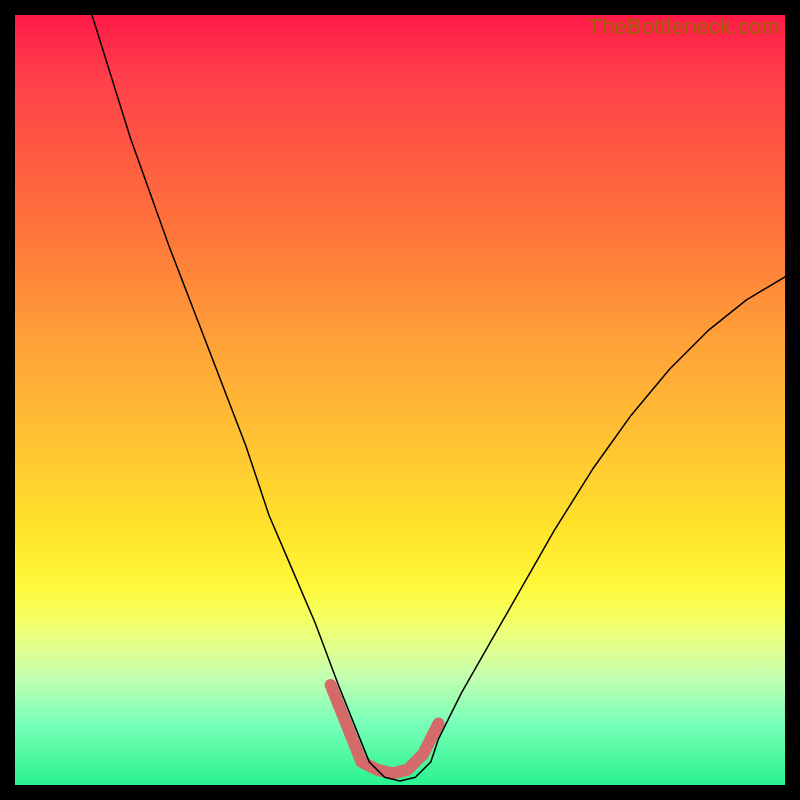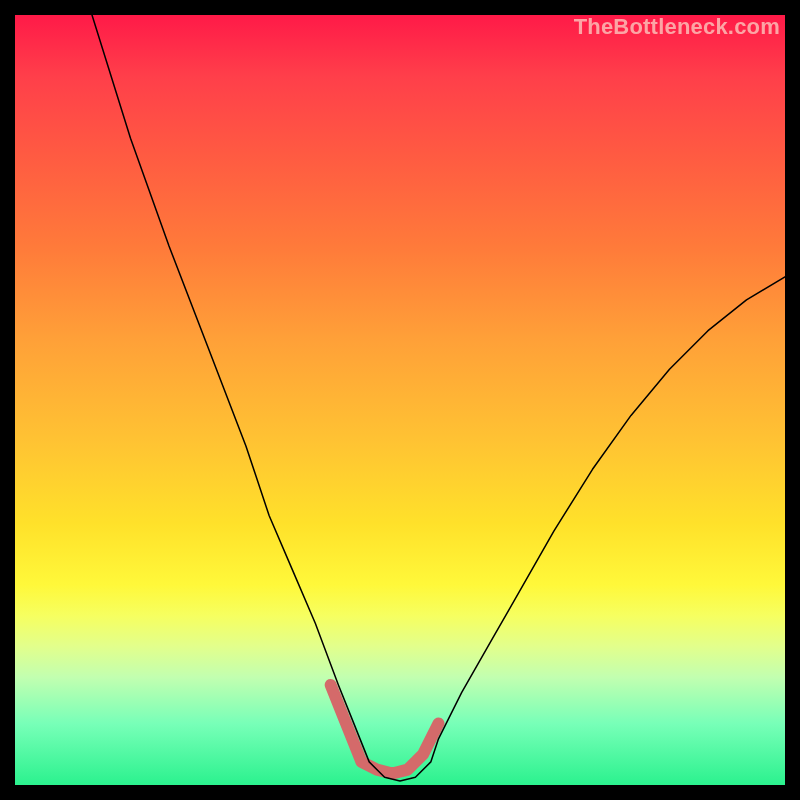--- a/index.html
+++ b/index.html
@@ -37,23 +37,23 @@
       #e2ff8c 82%,
       #c2ffb0 86%,
       #78ffb8 92%,
       #2bf28e 100%
     );
   }
   .watermark {
     position: absolute;
     top: 14px;
     right: 20px;
-    color: #fca5a5;
+    color: #a16207;
     font-size: 22px;
-    font-weight: 700;
+    font-weight: 400;
     letter-spacing: 0.2px;
     user-select: none;
     pointer-events: none;
   }
   svg.overlay {
     position: absolute;
     left: 15px;
     top: 15px;
     width: 770px;
     height: 770px;

